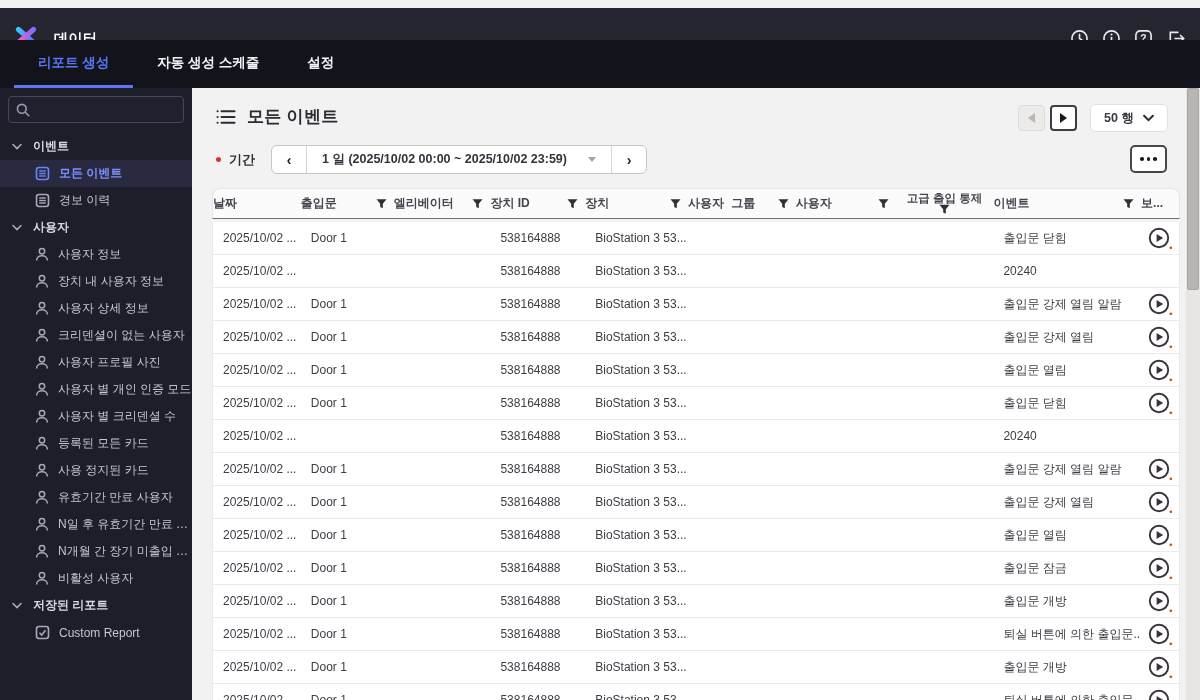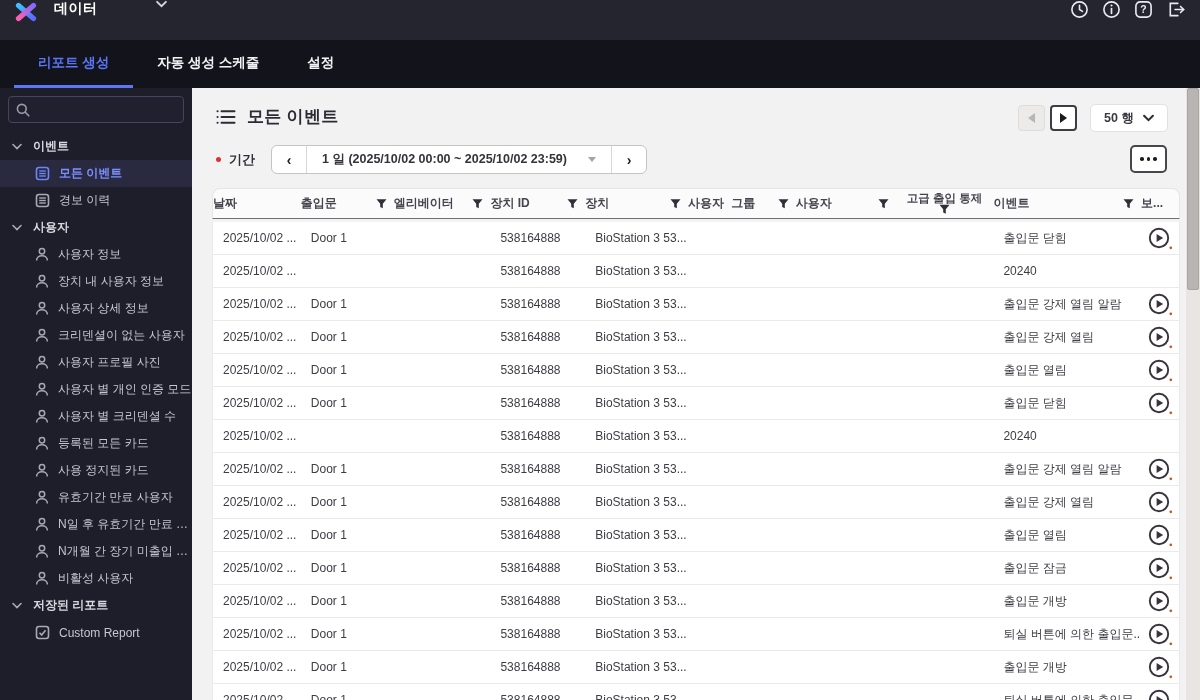--- a/index.html
+++ b/index.html
@@ -1,22 +1,22 @@
 <!DOCTYPE html>
 <html><head>
 <meta charset="utf-8">
 <style>
   * { box-sizing: border-box; margin: 0; padding: 0; }
   html,body { width:1200px; height:700px; overflow:hidden; }
   body { font-family:"Liberation Sans","DejaVu Sans",sans-serif; background:#f3f2f2; }
   .app { position:relative; width:1200px; height:700px; overflow:hidden; }
 
   
-  .topbar { position:absolute; top:0; left:0; right:0; height:40px; background:#25252f;
-            display:flex; align-items:flex-start; padding:0 14px; }
+  .topbar { position:absolute; top:8px; left:0; right:0; height:40px; background:#25252f;
+            display:flex; align-items:flex-end; padding:0 14px; }
   .logo { width:24px; height:24px; margin-right:16px; display:flex; align-items:center; }
   .app-title { color:#ffffff; font-weight:bold; font-size:14px; letter-spacing:.5px; }
   .title-caret { margin-left:58px; color:#d7d7de; display:flex; }
   .topbar-icons { margin-left:auto; display:flex; align-items:center; gap:13px; }
   .tbicon { display:flex; align-items:center; cursor:pointer; }
 
   
   .tabbar { position:absolute; top:40px; left:0; right:0; height:48px; background:#13131c;
             display:flex; align-items:stretch; padding-left:14px; }
   .tab { display:flex; align-items:center; padding:0 24px; color:#f2f2f5; font-weight:bold;

